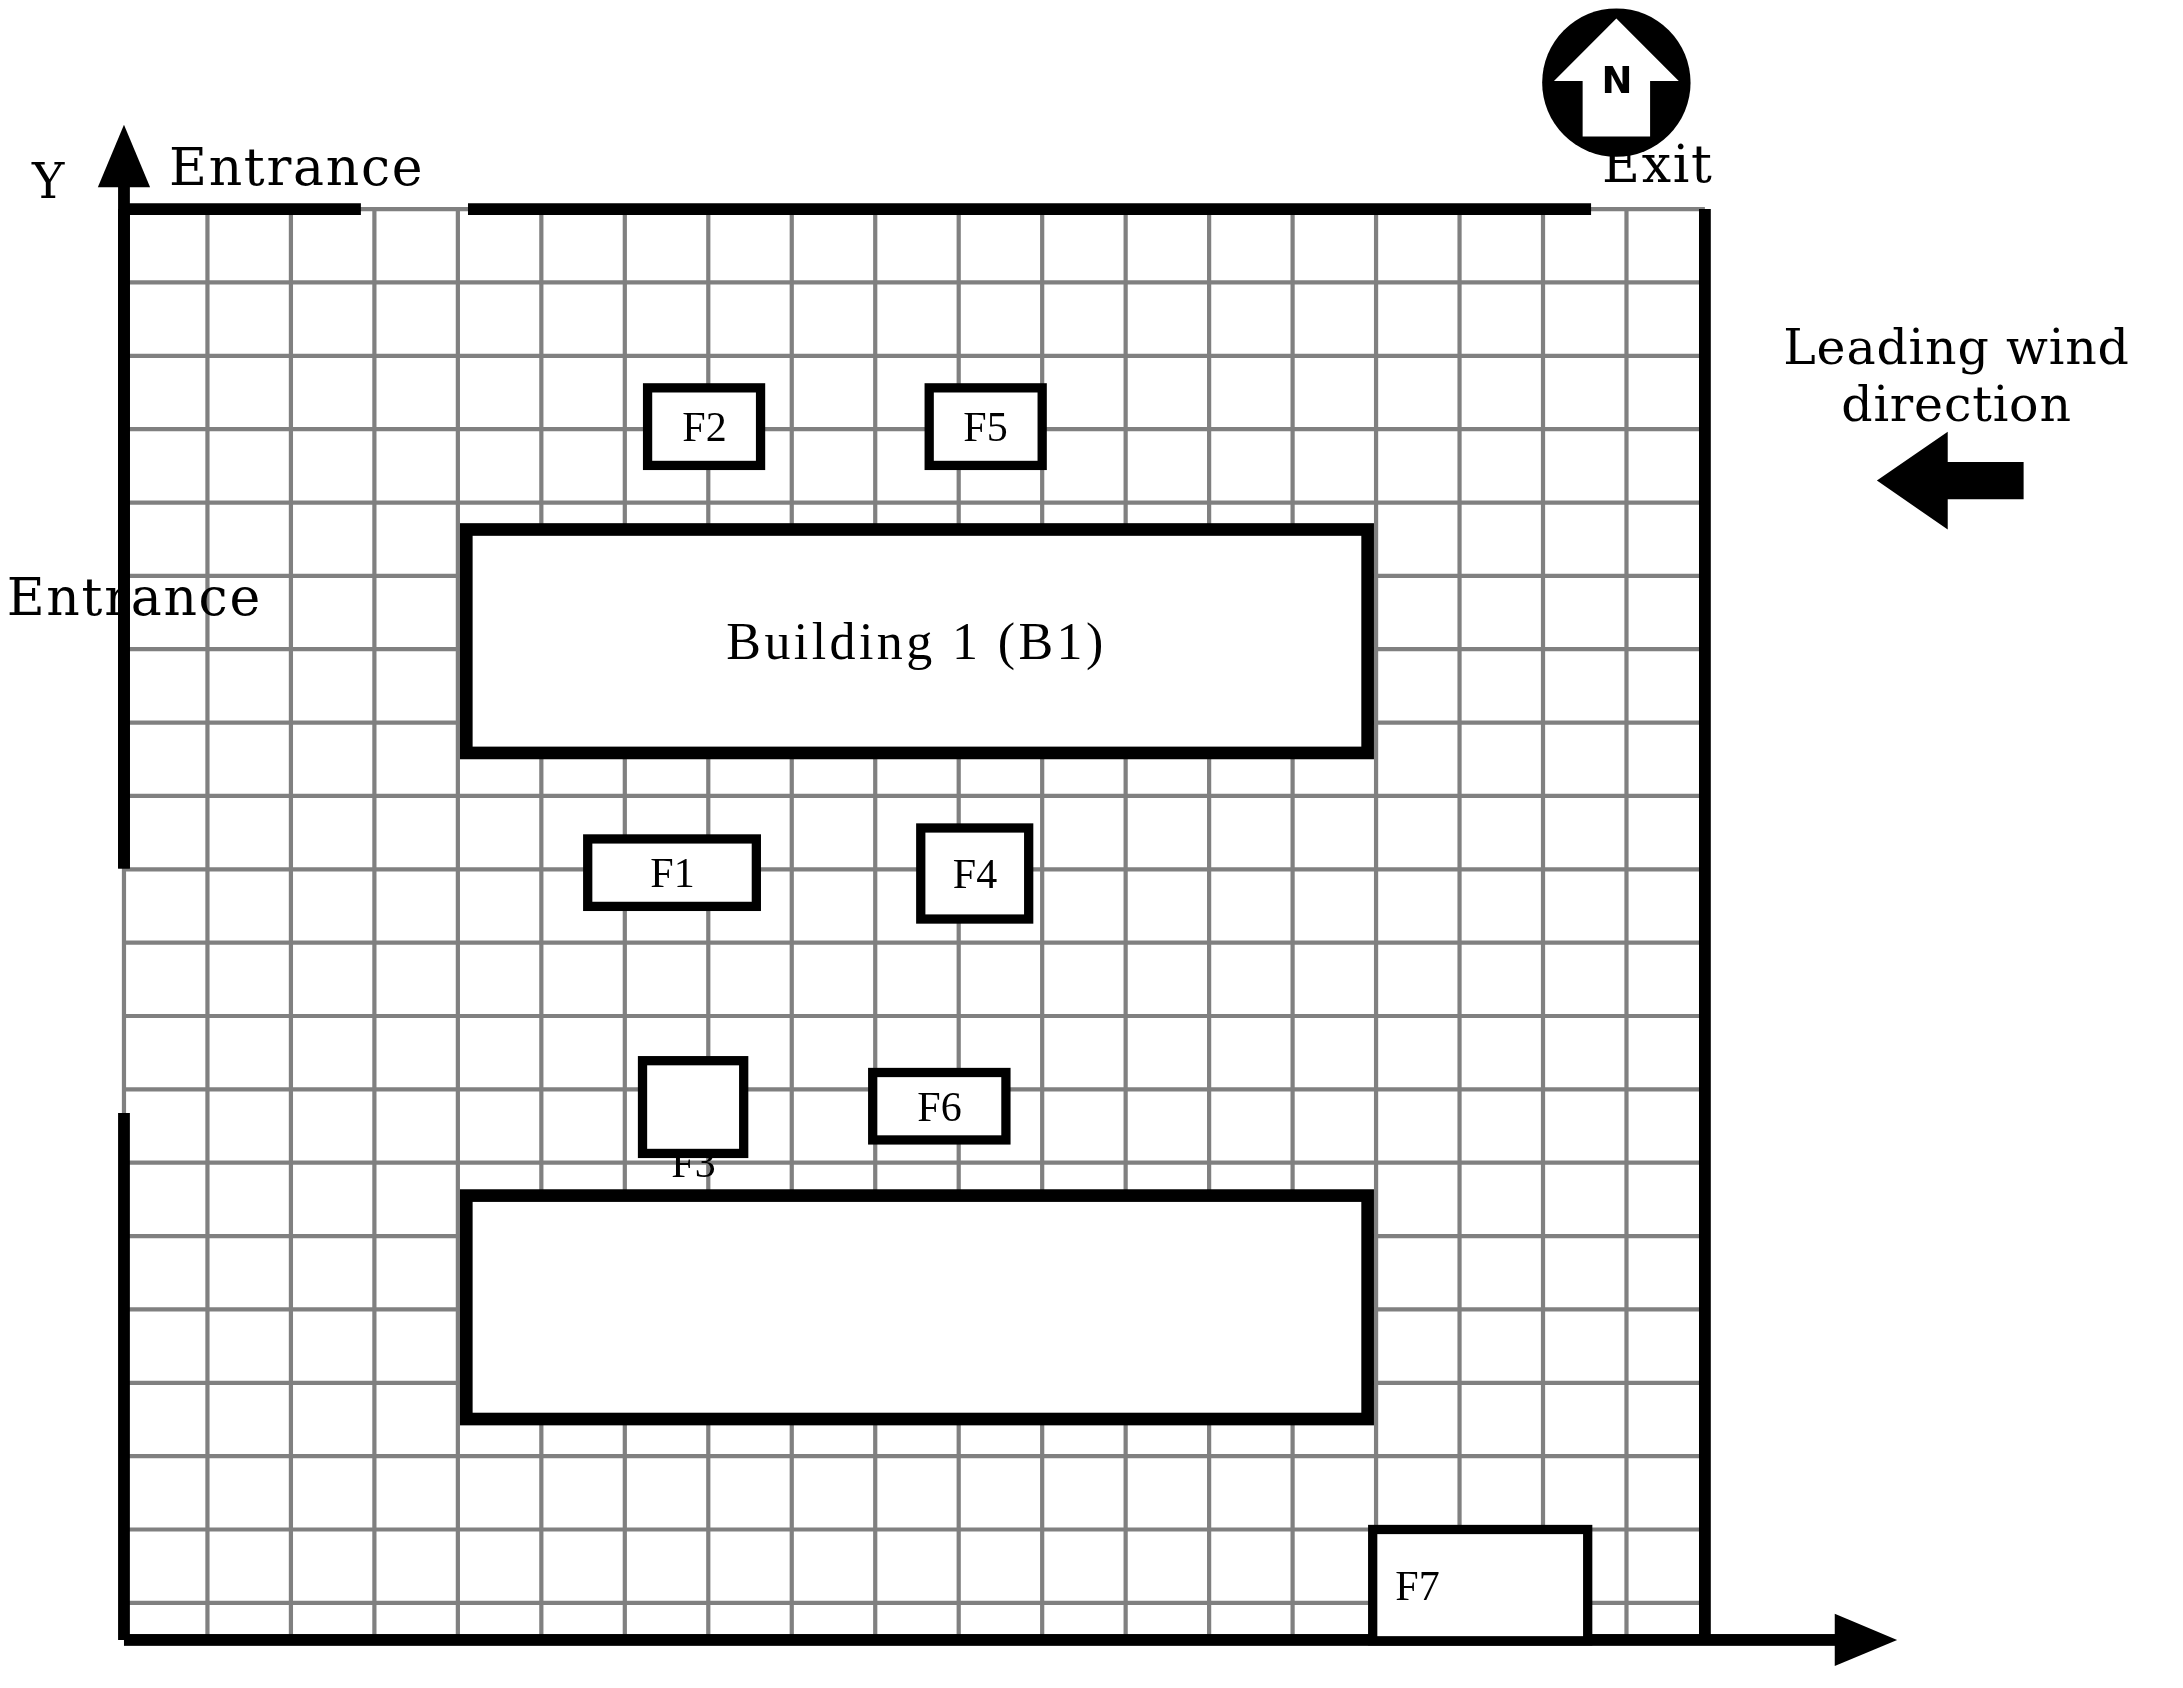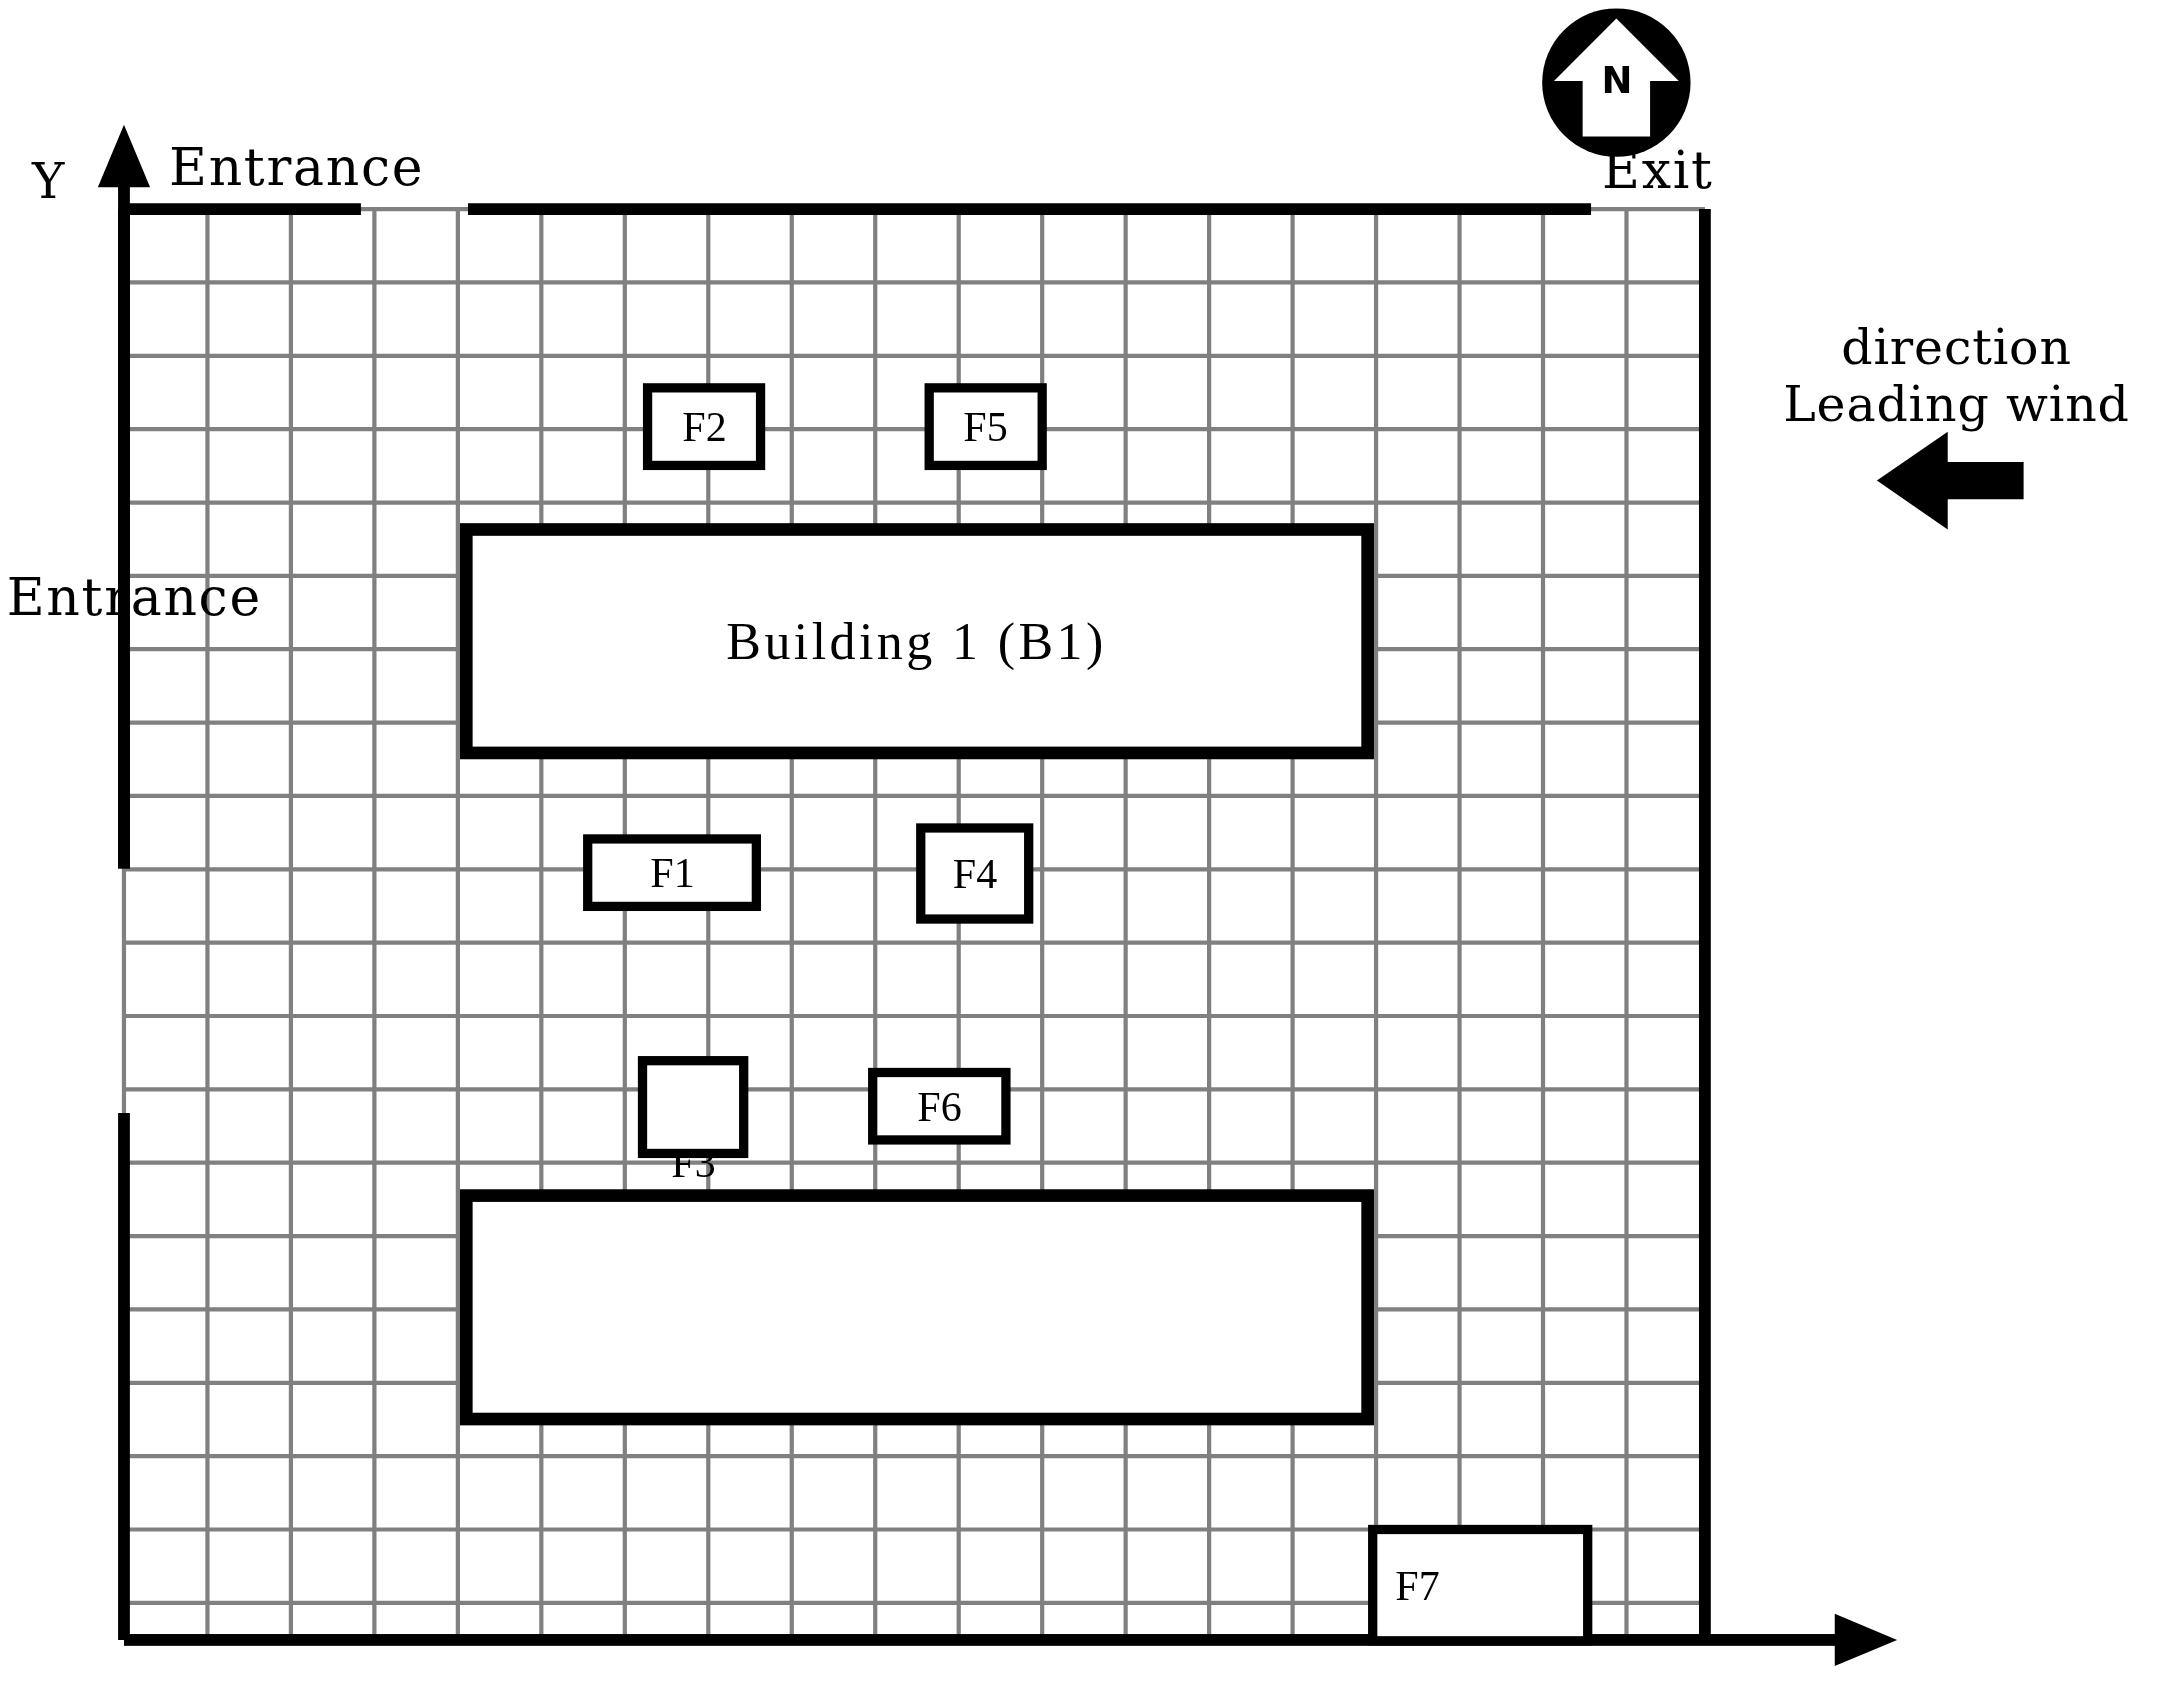--- a/index.html
+++ b/index.html
@@ -8,21 +8,21 @@
   .stage{position:absolute;left:0;top:0;width:2183px;height:1688px;}
 
   svg.canvas{position:absolute;left:0;top:0;width:2183px;height:1688px;}
 
   
   .lbl{position:absolute;color:#000;white-space:nowrap;
        font-family:"DejaVu Serif", serif;}
 
   #entrance-top{left:169px;top:137px;font-size:52px;letter-spacing:1.7px;}
   #entrance-left{left:6.7px;top:567px;font-size:52px;letter-spacing:1.7px;}
-  #exit-label{left:1602px;top:140px;font-size:52px;letter-spacing:1.7px;}
+  #exit-label{left:1602px;top:134px;font-size:52px;letter-spacing:1.7px;}
   #y-label{left:32px;top:153px;font-size:49px;}
 
   #wind-label{left:1737px;top:320px;width:439px;text-align:center;
               font-size:49px;line-height:1.16;letter-spacing:0.8px;}
 
   
   .boxtext{position:absolute;color:#000;display:flex;align-items:center;
            justify-content:center;font-family:Liberation Serif, serif;
            pointer-events:none;}
   .ftext{font-size:42px;}
@@ -131,22 +131,22 @@
 
   <div class="lbl" id="y-label">Y</div>
 
   <div class="lbl" id="entrance-top">Entrance</div>
 
   <div class="lbl" id="entrance-left">Entrance</div>
 
   <div class="lbl" id="exit-label">Exit</div>
 
   <div class="lbl" id="wind-label">
+    <div>Leading wind</div>
     <div>direction</div>
-    <div>Leading wind</div>
   </div>
 
   <div id="compass-n">N</div>
 
   <div class="boxtext btext" style="left:466px;top:530px;width:901px;height:223px;">Building 1 (B1)</div>
 
   <div class="boxtext ftext" style="left:588px;top:839px;width:169px;height:67px;">F1</div>
   <div class="boxtext ftext" style="left:648px;top:388px;width:113px;height:78px;">F2</div>
   <div class="boxtext ftext" style="left:643px;top:1116px;width:101px;height:93px;">F3</div>
   <div class="boxtext ftext" style="left:921px;top:828px;width:108px;height:91px;text-align:center;">F4</div>

